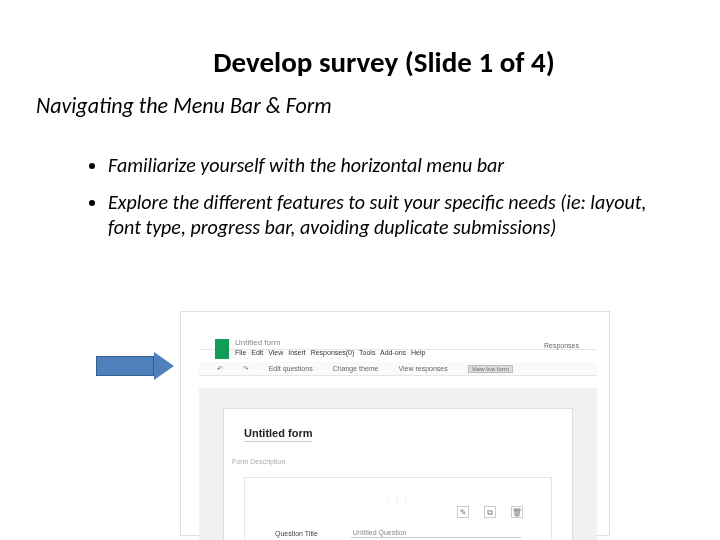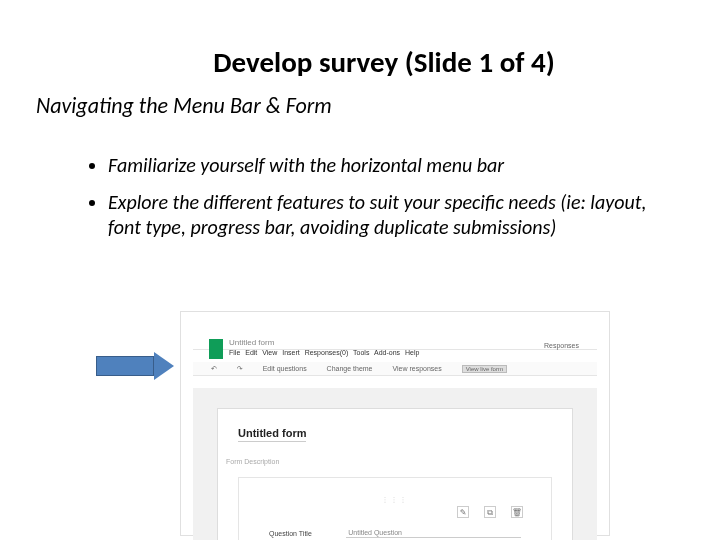--- a/index.html
+++ b/index.html
@@ -4,21 +4,21 @@
 <style>
   * { box-sizing: border-box; margin: 12px; padding: 0; }
   body { width: 720px; height: 540px; background: #fff; font-family: Calibri, Arial, sans-serif; color: #000; position: relative; }
   .title { text-align: center; font-size: 29px; margin-top: 20px; }
   .subtitle { text-align: left; font-size: 22px; font-style: italic; margin-top: 6px; }
   .bullets { margin: 34px 60px 0 70px; font-size: 20px; line-height: 1.25; }
   .bullets li { margin-left: 14px; font-style: italic; }
   .arrow-wrap { position: absolute; left: 48px; top: 304px; }
   .arrow-shaft { width: 58px; height: 20px; background: #4f81bd; border: 1px solid #385d8a; position: absolute; left: 0; top: 4px; }
   .arrow-head { width: 0; height: 0; border-top: 14px solid transparent; border-bottom: 14px solid transparent; border-left: 20px solid #4f81bd; position: absolute; left: 58px; top: 0; }
-  .shot { position: absolute; left: 144px; top: 275px; width: 430px; height: 225px; border: 1px solid #e0e0e0; background: #fff; font-family: Arial, sans-serif; font-size: 7px; color: #555; }
+  .shot { position: absolute; left: 144px; top: 275px; width: 430px; height: 225px; border: 1px solid #e0e0e0; background: #fff; font-family: Arial, sans-serif; font-size: 7px; color: #555; padding-left: 6px; }
   .shot .topbar { height: 26px; border-bottom: 1px solid #e5e5e5; position: relative; background: #fff; }
   .shot .gbox { position: absolute; left: 4px; top: 3px; width: 14px; height: 20px; background: #0f9d58; }
   .shot .doctitle { position: absolute; left: 24px; top: 2px; font-size: 8px; color: #888; }
   .shot .menurow { position: absolute; left: 24px; top: 13px; font-size: 7px; color: #333; word-spacing: 3px; }
   .shot .resp { position: absolute; right: 6px; top: 6px; font-size: 7px; color: #666; }
   .shot .tool { height: 14px; border-bottom: 1px solid #e5e5e5; background: #fafafa; padding-left: 6px; line-height: 14px; color: #666; }
   .shot .tool span { margin-right: 6px; }
   .shot .tool .sendbtn { background: #ddd; border: 1px solid #bbb; padding: 0 3px; font-size: 6px; }
   .shot .canvas { background: #f1f1f1; padding: 8px 12px 4px; height: calc(100% - 40px); }
   .shot .form { background: #fff; border: 1px solid #ddd; padding: 6px 8px 4px; }

